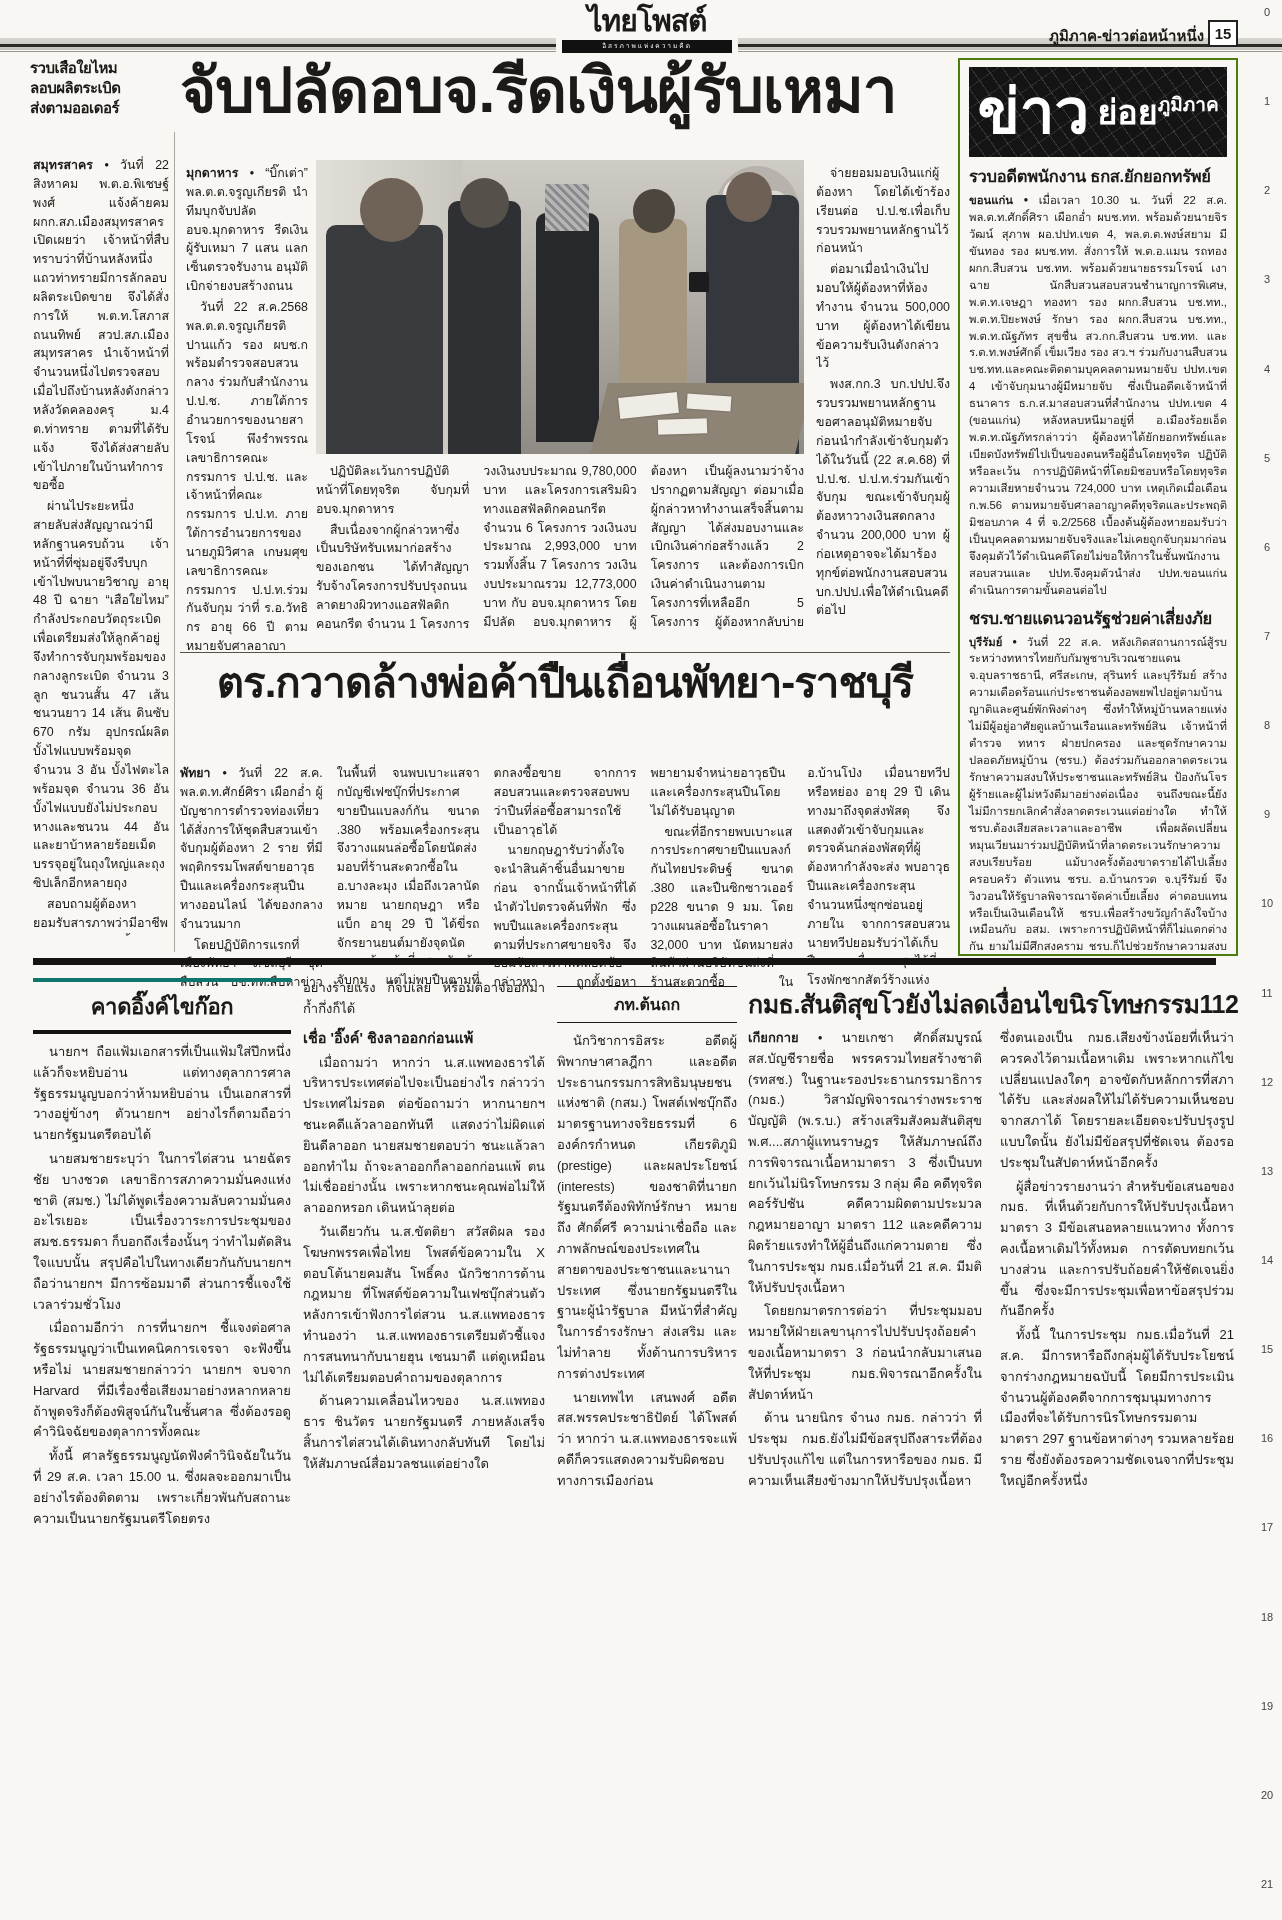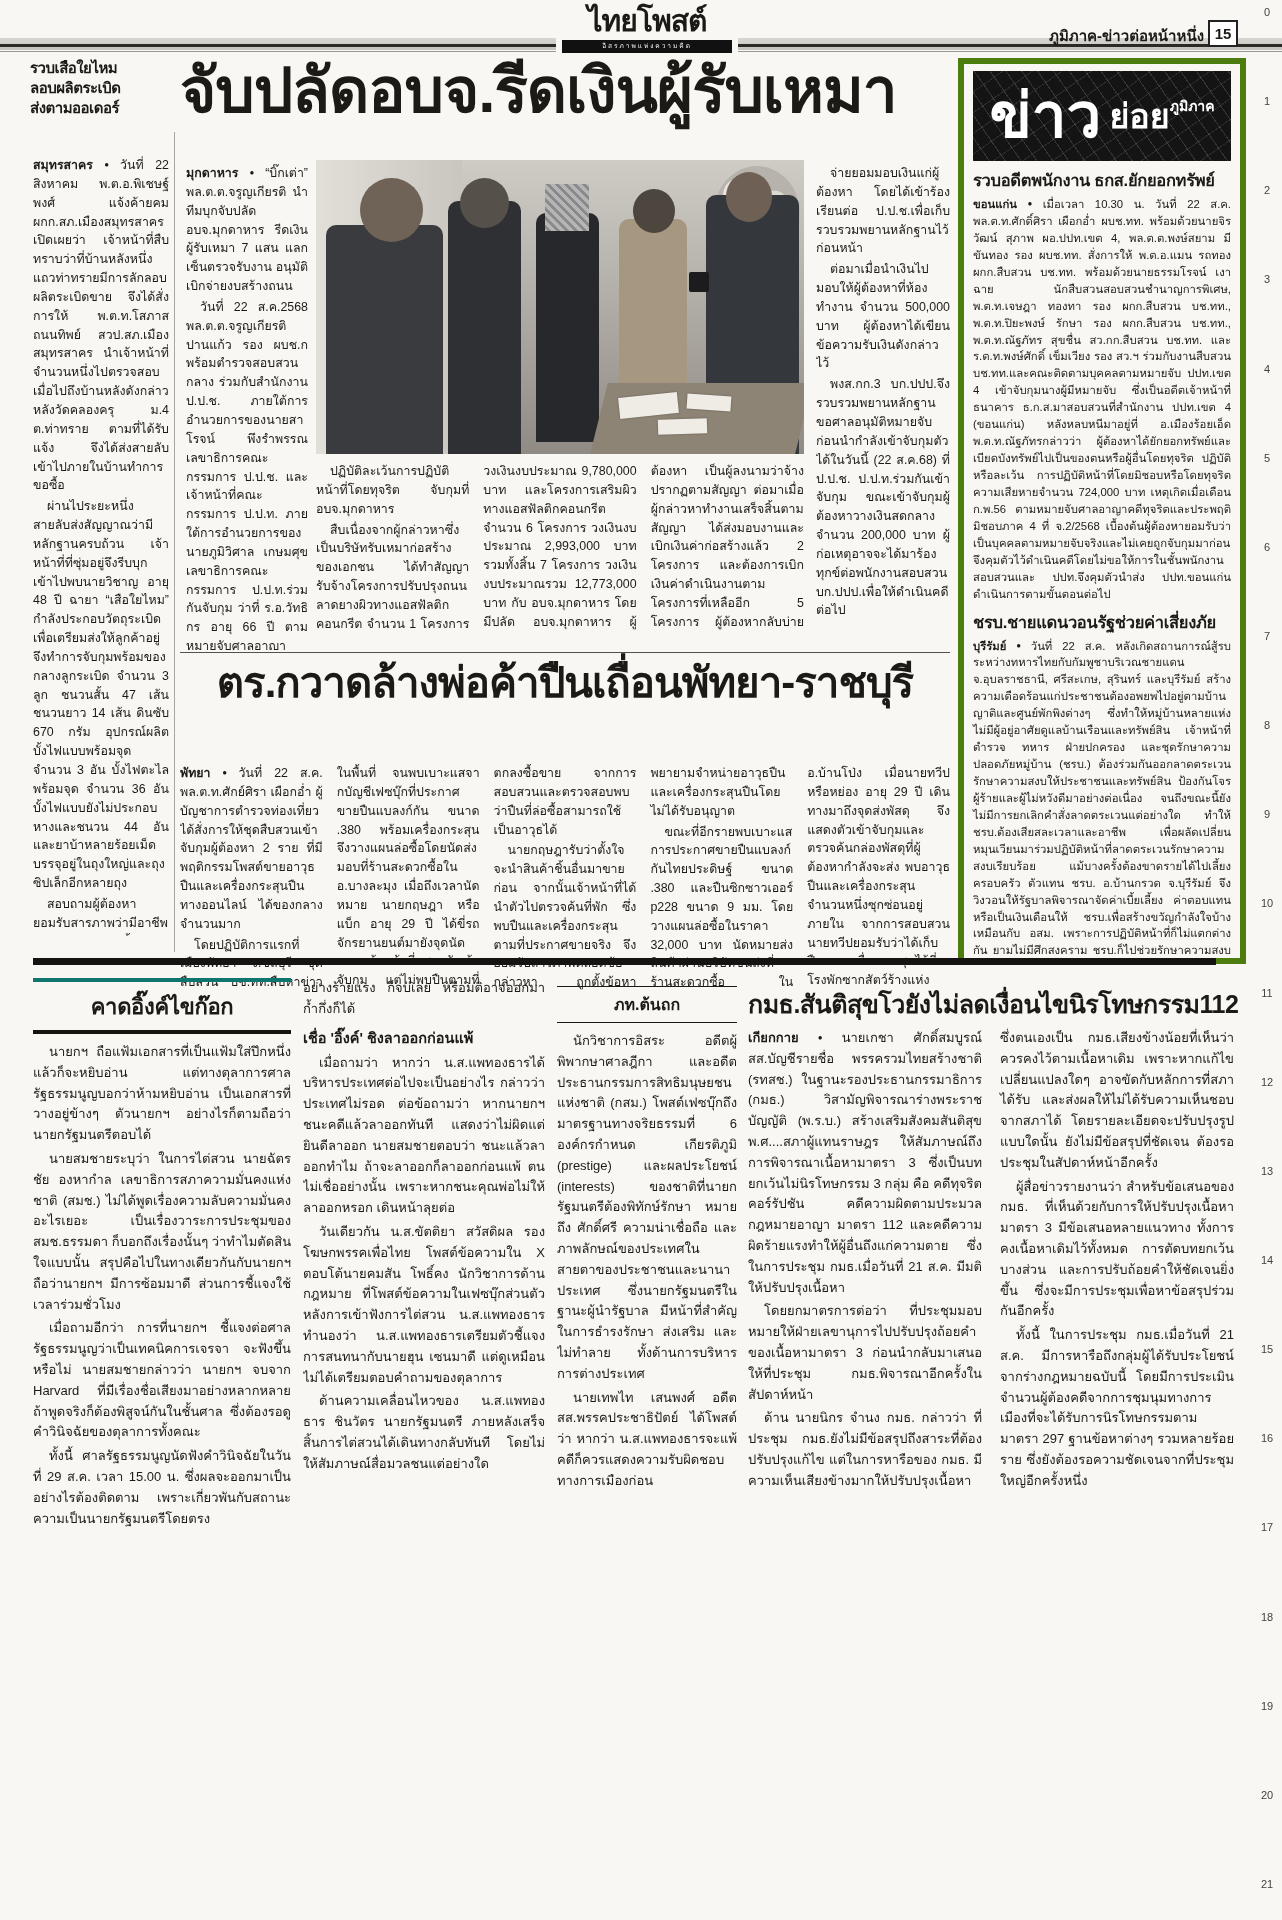--- a/index.html
+++ b/index.html
@@ -38,30 +38,30 @@
   .ph-fig{border-radius:10px 10px 0 0;}
   .ph-head{border-radius:50%;}
   .ph-desk{background:#8e8476;transform:skewX(-14deg);}
   .ph-paper{background:#efece6;box-shadow:0 0 2px rgba(0,0,0,.4);}
   .ph-pixel{background:linear-gradient(45deg,#8a8a8a 25%,#b5b5b5 25% 50%,#8a8a8a 50% 75%,#b5b5b5 75%);
             background-size:9px 9px;}
   .ph-flowers{background:radial-gradient(circle at 30% 30%,#e8e5df 18%,transparent 19%),
               radial-gradient(circle at 70% 40%,#dcd9d2 16%,transparent 17%),
               radial-gradient(circle at 45% 70%,#e3e0da 20%,transparent 21%),#b7b3ac;border-radius:50%;}
   
-  .news-box{border:6px solid #4d7c0f;background:#f8f7f3;padding:7px 9px;overflow:hidden;}
+  .news-box{border:2px solid #4d7c0f;background:#f8f7f3;padding:7px 9px;overflow:hidden;}
   .nb-brand{position:relative;height:90px;background:#141414;color:#fff;display:flex;align-items:center;
             justify-content:center;gap:8px;overflow:hidden;margin-bottom:6px;}
   .nb-brand:before{content:"";position:absolute;inset:0;
      background:repeating-linear-gradient(55deg,rgba(255,255,255,.14) 0 1px,transparent 1px 13px),
                 repeating-linear-gradient(-35deg,rgba(255,255,255,.10) 0 1px,transparent 1px 17px);}
   .nb-big{font-size:62px;font-weight:900;line-height:.9;position:relative;}
   .nb-stack{display:flex;align-items:flex-start;position:relative;justify-content:flex-end;}
   .nb-sub1{font-size:34px;font-weight:900;line-height:1;}
-  .nb-sub2{font-size:14px;font-weight:700;line-height:1.1;}
+  .nb-sub2{font-size:19px;font-weight:700;line-height:1.1;}
   .nb-head{font-size:16.5px;font-weight:800;margin:6px 0 3px;letter-spacing:-.3px;}
   .nb-body{font-size:11.3px;line-height:1.5;}
   
   .flow3{column-count:3;column-gap:14px;}
   .flow5{column-count:5;column-gap:14px;margin-top:44px;}
   .flow2{column-count:2;column-gap:18px;}
   
   .thinrule{height:1px;background:#55524e;}
   .thickrule{height:7px;background:#161412;}
   
@@ -215,21 +215,21 @@
   </div>
 
   <div class="abs thickrule" style="left:33px;top:958px;width:1183px;"></div>
 
   <div class="abs colblock" style="left:33px;top:978px;width:258px;height:928px;">
     <div class="bx-title">คาดอิ๊งค์ไขก๊อก</div>
     <div class="bx-title-rule"></div>
     <div>
 
     <p class="body-lg ind">นายกฯ ถือแฟ้มเอกสารที่เป็นแฟ้มใส่ปึกหนึ่ง แล้วก็จะหยิบอ่าน แต่ทางตุลาการศาลรัฐธรรมนูญบอกว่าห้ามหยิบอ่าน เป็นเอกสารที่วางอยู่ข้างๆ ตัวนายกฯ อย่างไรก็ตามถือว่านายกรัฐมนตรีตอบได้</p>
-        <p class="body-lg ind">นายสมชายระบุว่า ในการไต่สวน นายฉัตรชัย องหากำล เลขาธิการสภาความมั่นคงแห่งชาติ (สมช.) ไม่ได้พูดเรื่องความลับความมั่นคงอะไรเยอะ เป็นเรื่องวาระการประชุมของ สมช.ธรรมดา ก็บอกถึงเรื่องนั้นๆ ว่าทำไมตัดสินใจแบบนั้น สรุปคือไปในทางเดียวกันกับนายกฯ ถือว่านายกฯ มีการซ้อมมาดี ส่วนการชี้แจงใช้เวลาร่วมชั่วโมง</p>
+        <p class="body-lg ind">นายสมชายระบุว่า ในการไต่สวน นายฉัตรชัย บางชวด เลขาธิการสภาความมั่นคงแห่งชาติ (สมช.) ไม่ได้พูดเรื่องความลับความมั่นคงอะไรเยอะ เป็นเรื่องวาระการประชุมของ สมช.ธรรมดา ก็บอกถึงเรื่องนั้นๆ ว่าทำไมตัดสินใจแบบนั้น สรุปคือไปในทางเดียวกันกับนายกฯ ถือว่านายกฯ มีการซ้อมมาดี ส่วนการชี้แจงใช้เวลาร่วมชั่วโมง</p>
         <p class="body-lg ind">เมื่อถามอีกว่า การที่นายกฯ ชี้แจงต่อศาลรัฐธรรมนูญว่าเป็นเทคนิคการเจรจา จะฟังขึ้นหรือไม่ นายสมชายกล่าวว่า นายกฯ จบจาก Harvard ที่มีเรื่องชื่อเสียงมาอย่างหลากหลาย ถ้าพูดจริงก็ต้องพิสูจน์กันในชั้นศาล ซึ่งต้องรอดูคำวินิจฉัยของตุลาการทั้งคณะ</p>
         <p class="body-lg ind">ทั้งนี้ ศาลรัฐธรรมนูญนัดฟังคำวินิจฉัยในวันที่ 29 ส.ค. เวลา 15.00 น. ซึ่งผลจะออกมาเป็นอย่างไรต้องติดตาม เพราะเกี่ยวพันกับสถานะความเป็นนายกรัฐมนตรีโดยตรง</p>
       </div>
   </div>
 
   <div class="abs colblock" style="left:303px;top:978px;width:242px;height:928px;">
     <p class="body-lg">อย่างร้ายแรง ก็จบเลย หรือมติอาจออกมาก้ำกึ่งก็ได้</p>
     <div class="subhead">เชื่อ 'อิ๊งค์' ชิงลาออกก่อนแพ้</div>
     <div>
 

